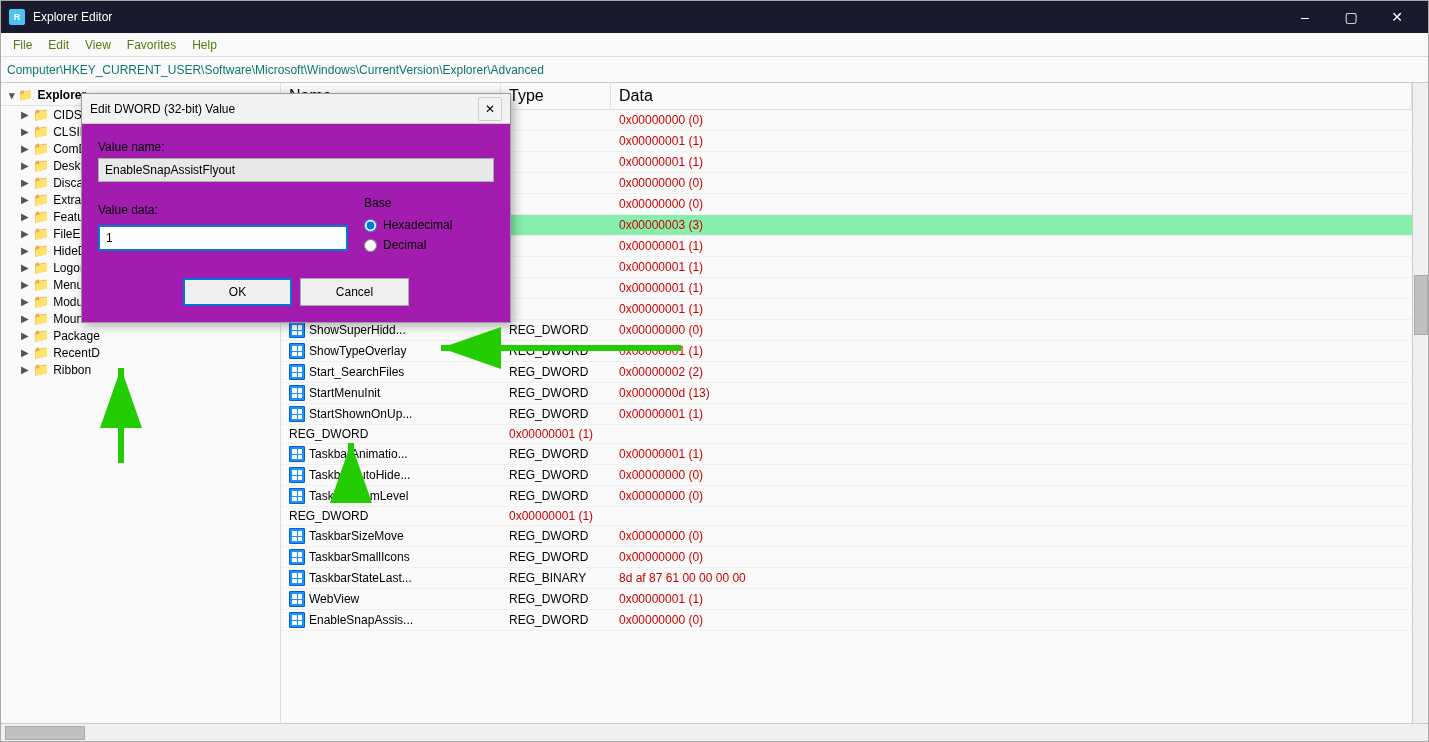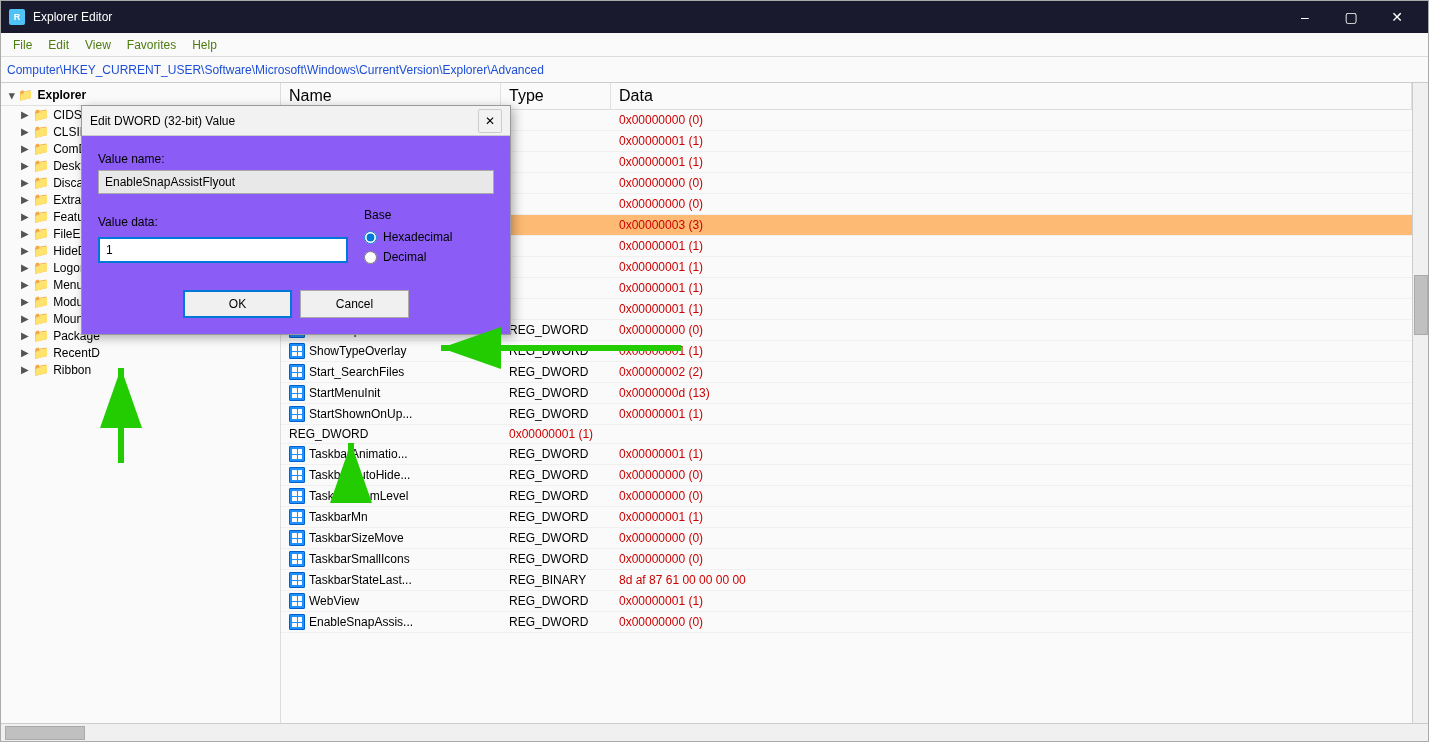--- a/index.html
+++ b/index.html
@@ -80,21 +80,21 @@
 
     
     .address-bar {
       height: 26px;
       background: #fafafa;
       display: flex;
       align-items: center;
       padding: 2px 6px;
       border-bottom: 1px solid #ccc;
       font-size: 12px;
-      color: #1d4ed8;
+      color: #0f766e;
       flex-shrink: 0;
     }
 
     
     .main-content {
       display: flex;
       flex: 1;
       overflow: hidden;
       position: relative;
     }
@@ -197,24 +197,24 @@
       background: #f0f0f0;
       border-top: 1px solid #ccc;
       display: flex;
       align-items: center;
       flex-shrink: 0;
     }
 
     
     .dialog {
       position: absolute;
-      top: 22px;
+      top: 10px;
       left: 80px;
       width: 430px;
-      background: #8b5cf6;
+      background: #a21caf;
       border: 1px solid #999;
       box-shadow: 3px 3px 10px rgba(0,0,0,0.3);
       pointer-events: all;
     }
 
     .dialog-title-bar {
       background: #f2f2f2;
       height: 30px;
       display: flex;
       align-items: center;
@@ -524,21 +524,21 @@
                 <div class="reg-icon-cell"></div>
                 <div class="reg-icon-cell"></div>
                 <div class="reg-icon-cell"></div>
                 <div class="reg-icon-cell"></div>
               </div>
             </div>
           <div class="table-cell"></div>
           <div class="table-cell data-value">0x00000000 (0)</div>
         </div>
 
-        <div class="table-row" style="background:#fdba74;">
+        <div class="table-row" style="background:#86efac;">
           <div class="table-cell">
               <div class="reg-icon">
                 <div class="reg-icon-cell"></div>
                 <div class="reg-icon-cell"></div>
                 <div class="reg-icon-cell"></div>
                 <div class="reg-icon-cell"></div>
               </div>
             </div>
           <div class="table-cell"></div>
           <div class="table-cell data-value">0x00000003 (3)</div>
@@ -695,29 +695,20 @@
                   <div class="reg-icon-cell"></div>
                   <div class="reg-icon-cell"></div>
                   <div class="reg-icon-cell"></div>
                 </div>
                 <span>TaskbarGlomLevel</span>
               </div>
             <div class="table-cell">REG_DWORD</div>
             <div class="table-cell data-value">0x00000000 (0)</div>
           </div>
           <div class="table-row">
-            <div class="table-cell">
-                <div class="reg-icon">
-                  <div class="reg-icon-cell"></div>
-                  <div class="reg-icon-cell"></div>
-                  <div class="reg-icon-cell"></div>
-                  <div class="reg-icon-cell"></div>
-                </div>
-                <span>TaskbarMn</span>
-              </div>
             <div class="table-cell">REG_DWORD</div>
             <div class="table-cell data-value">0x00000001 (1)</div>
           </div>
           <div class="table-row">
             <div class="table-cell">
                 <div class="reg-icon">
                   <div class="reg-icon-cell"></div>
                   <div class="reg-icon-cell"></div>
                   <div class="reg-icon-cell"></div>
                   <div class="reg-icon-cell"></div>

